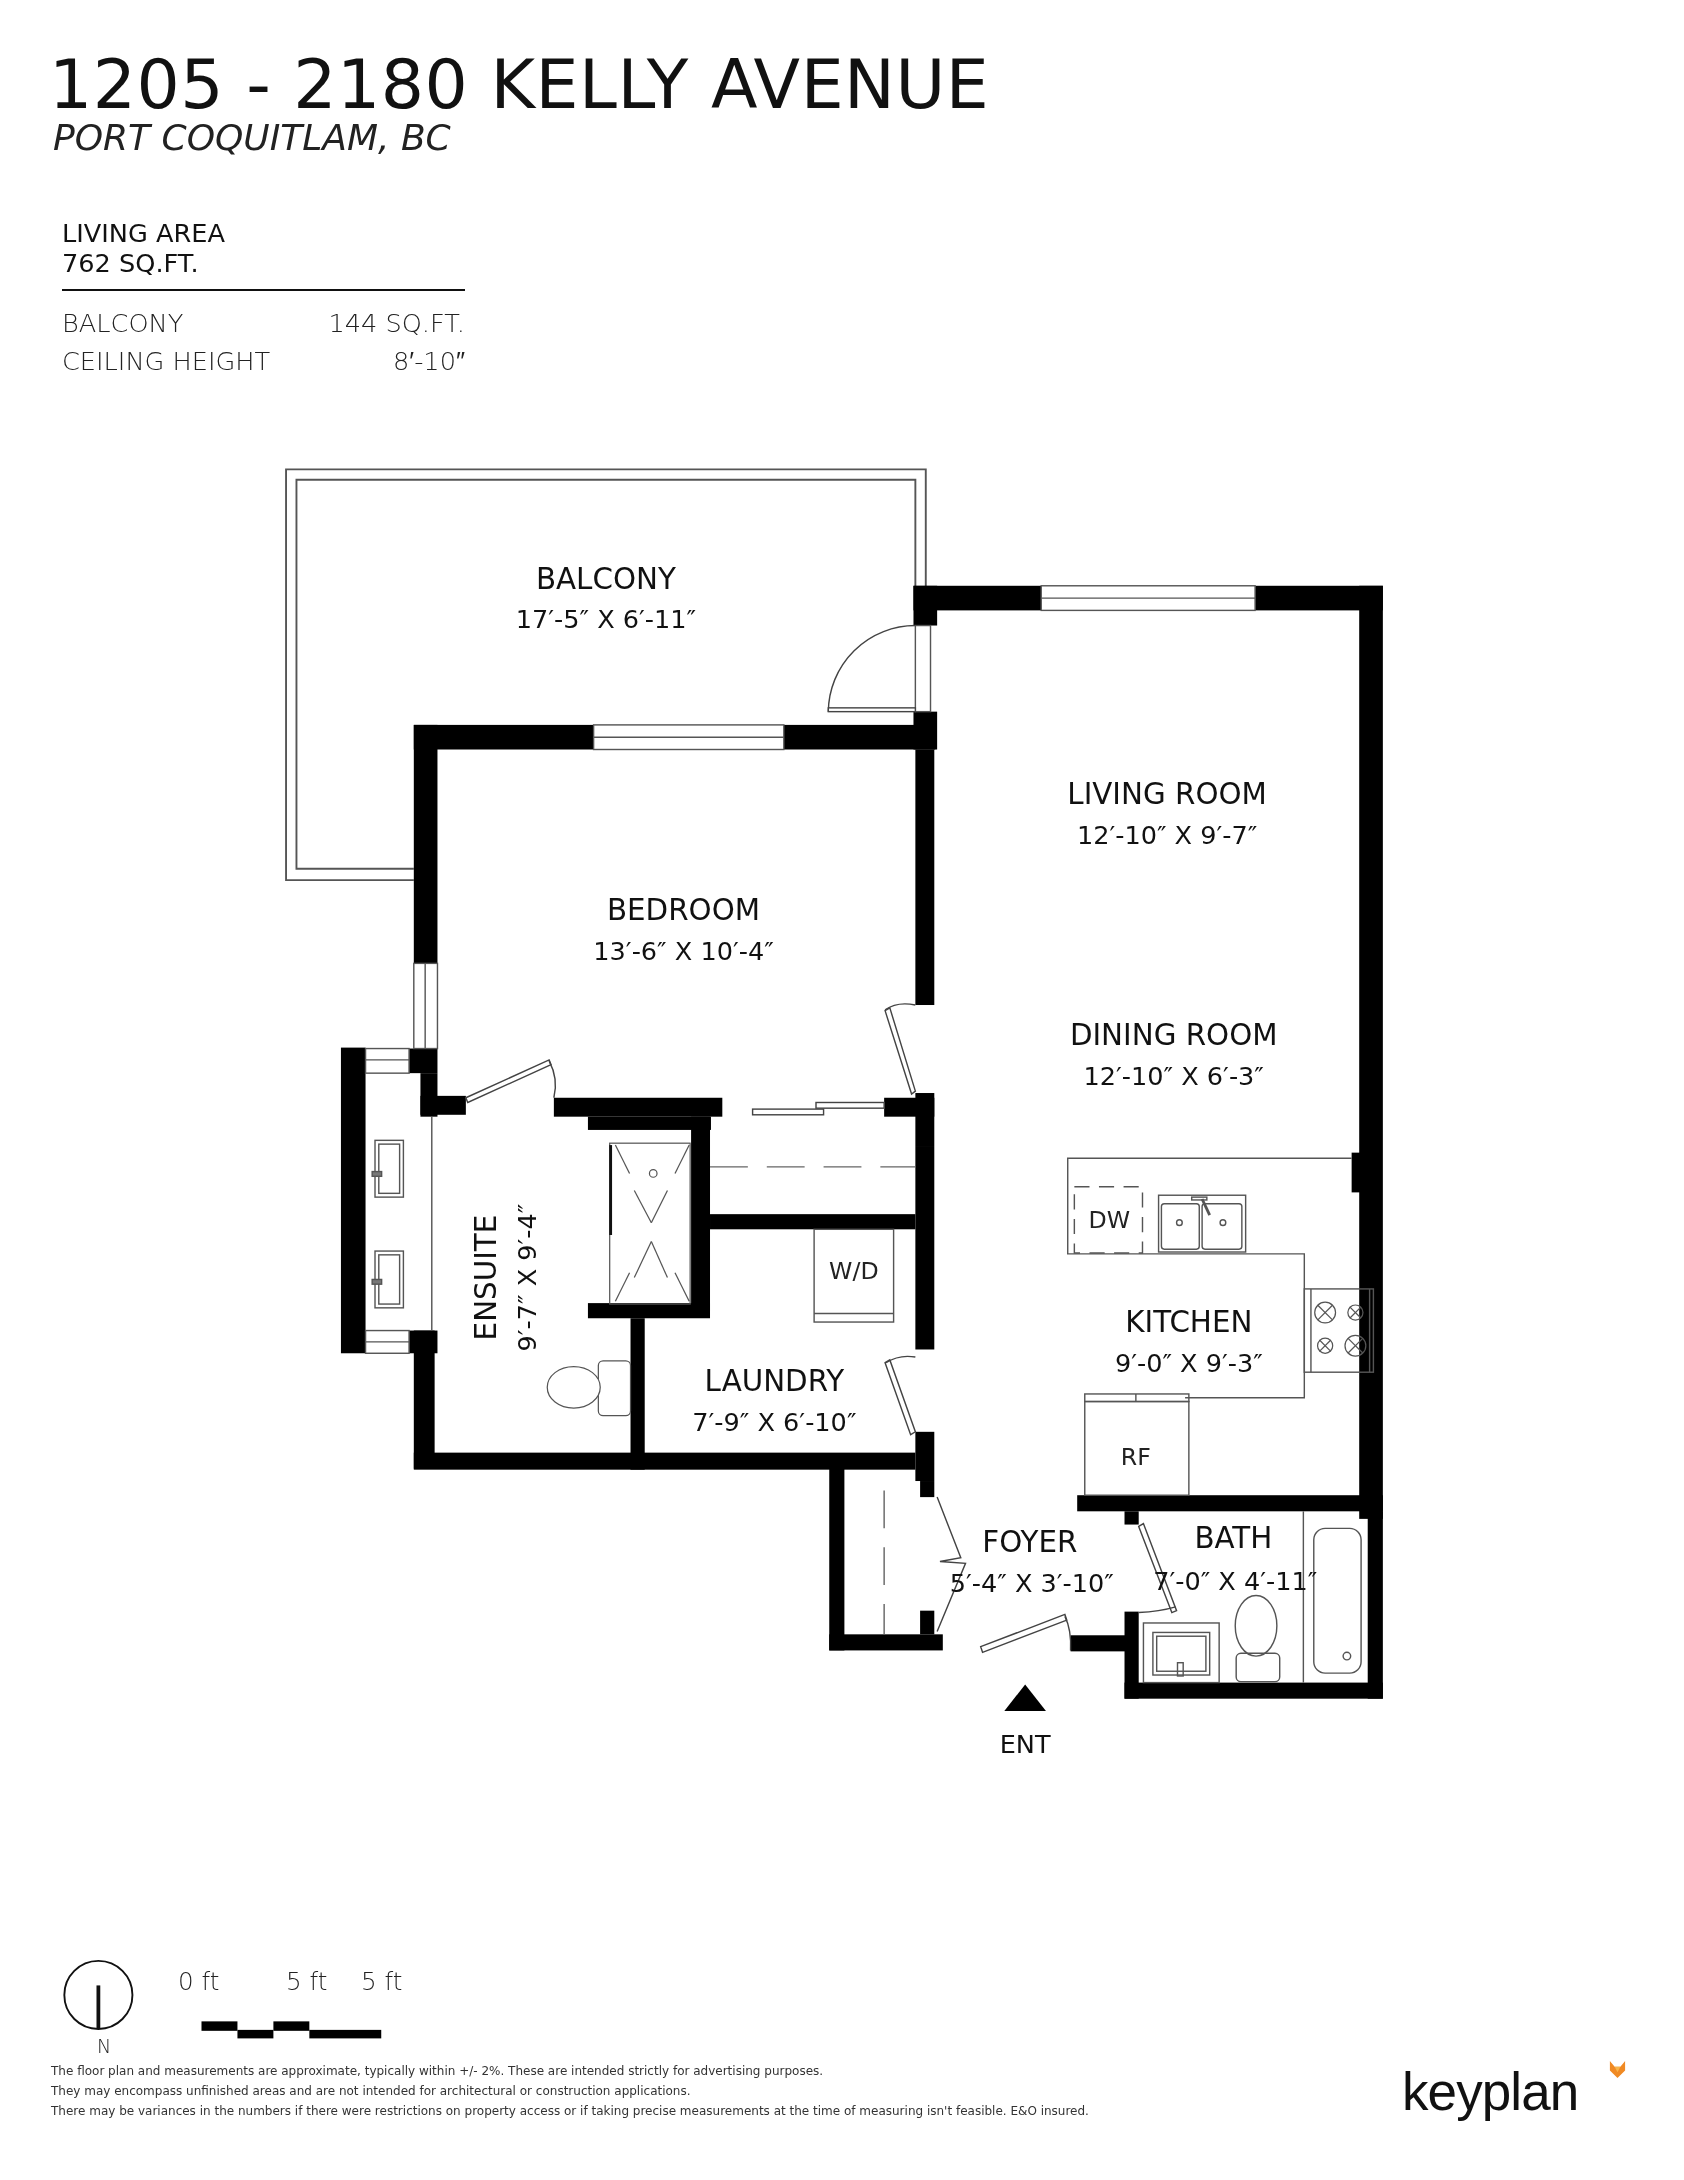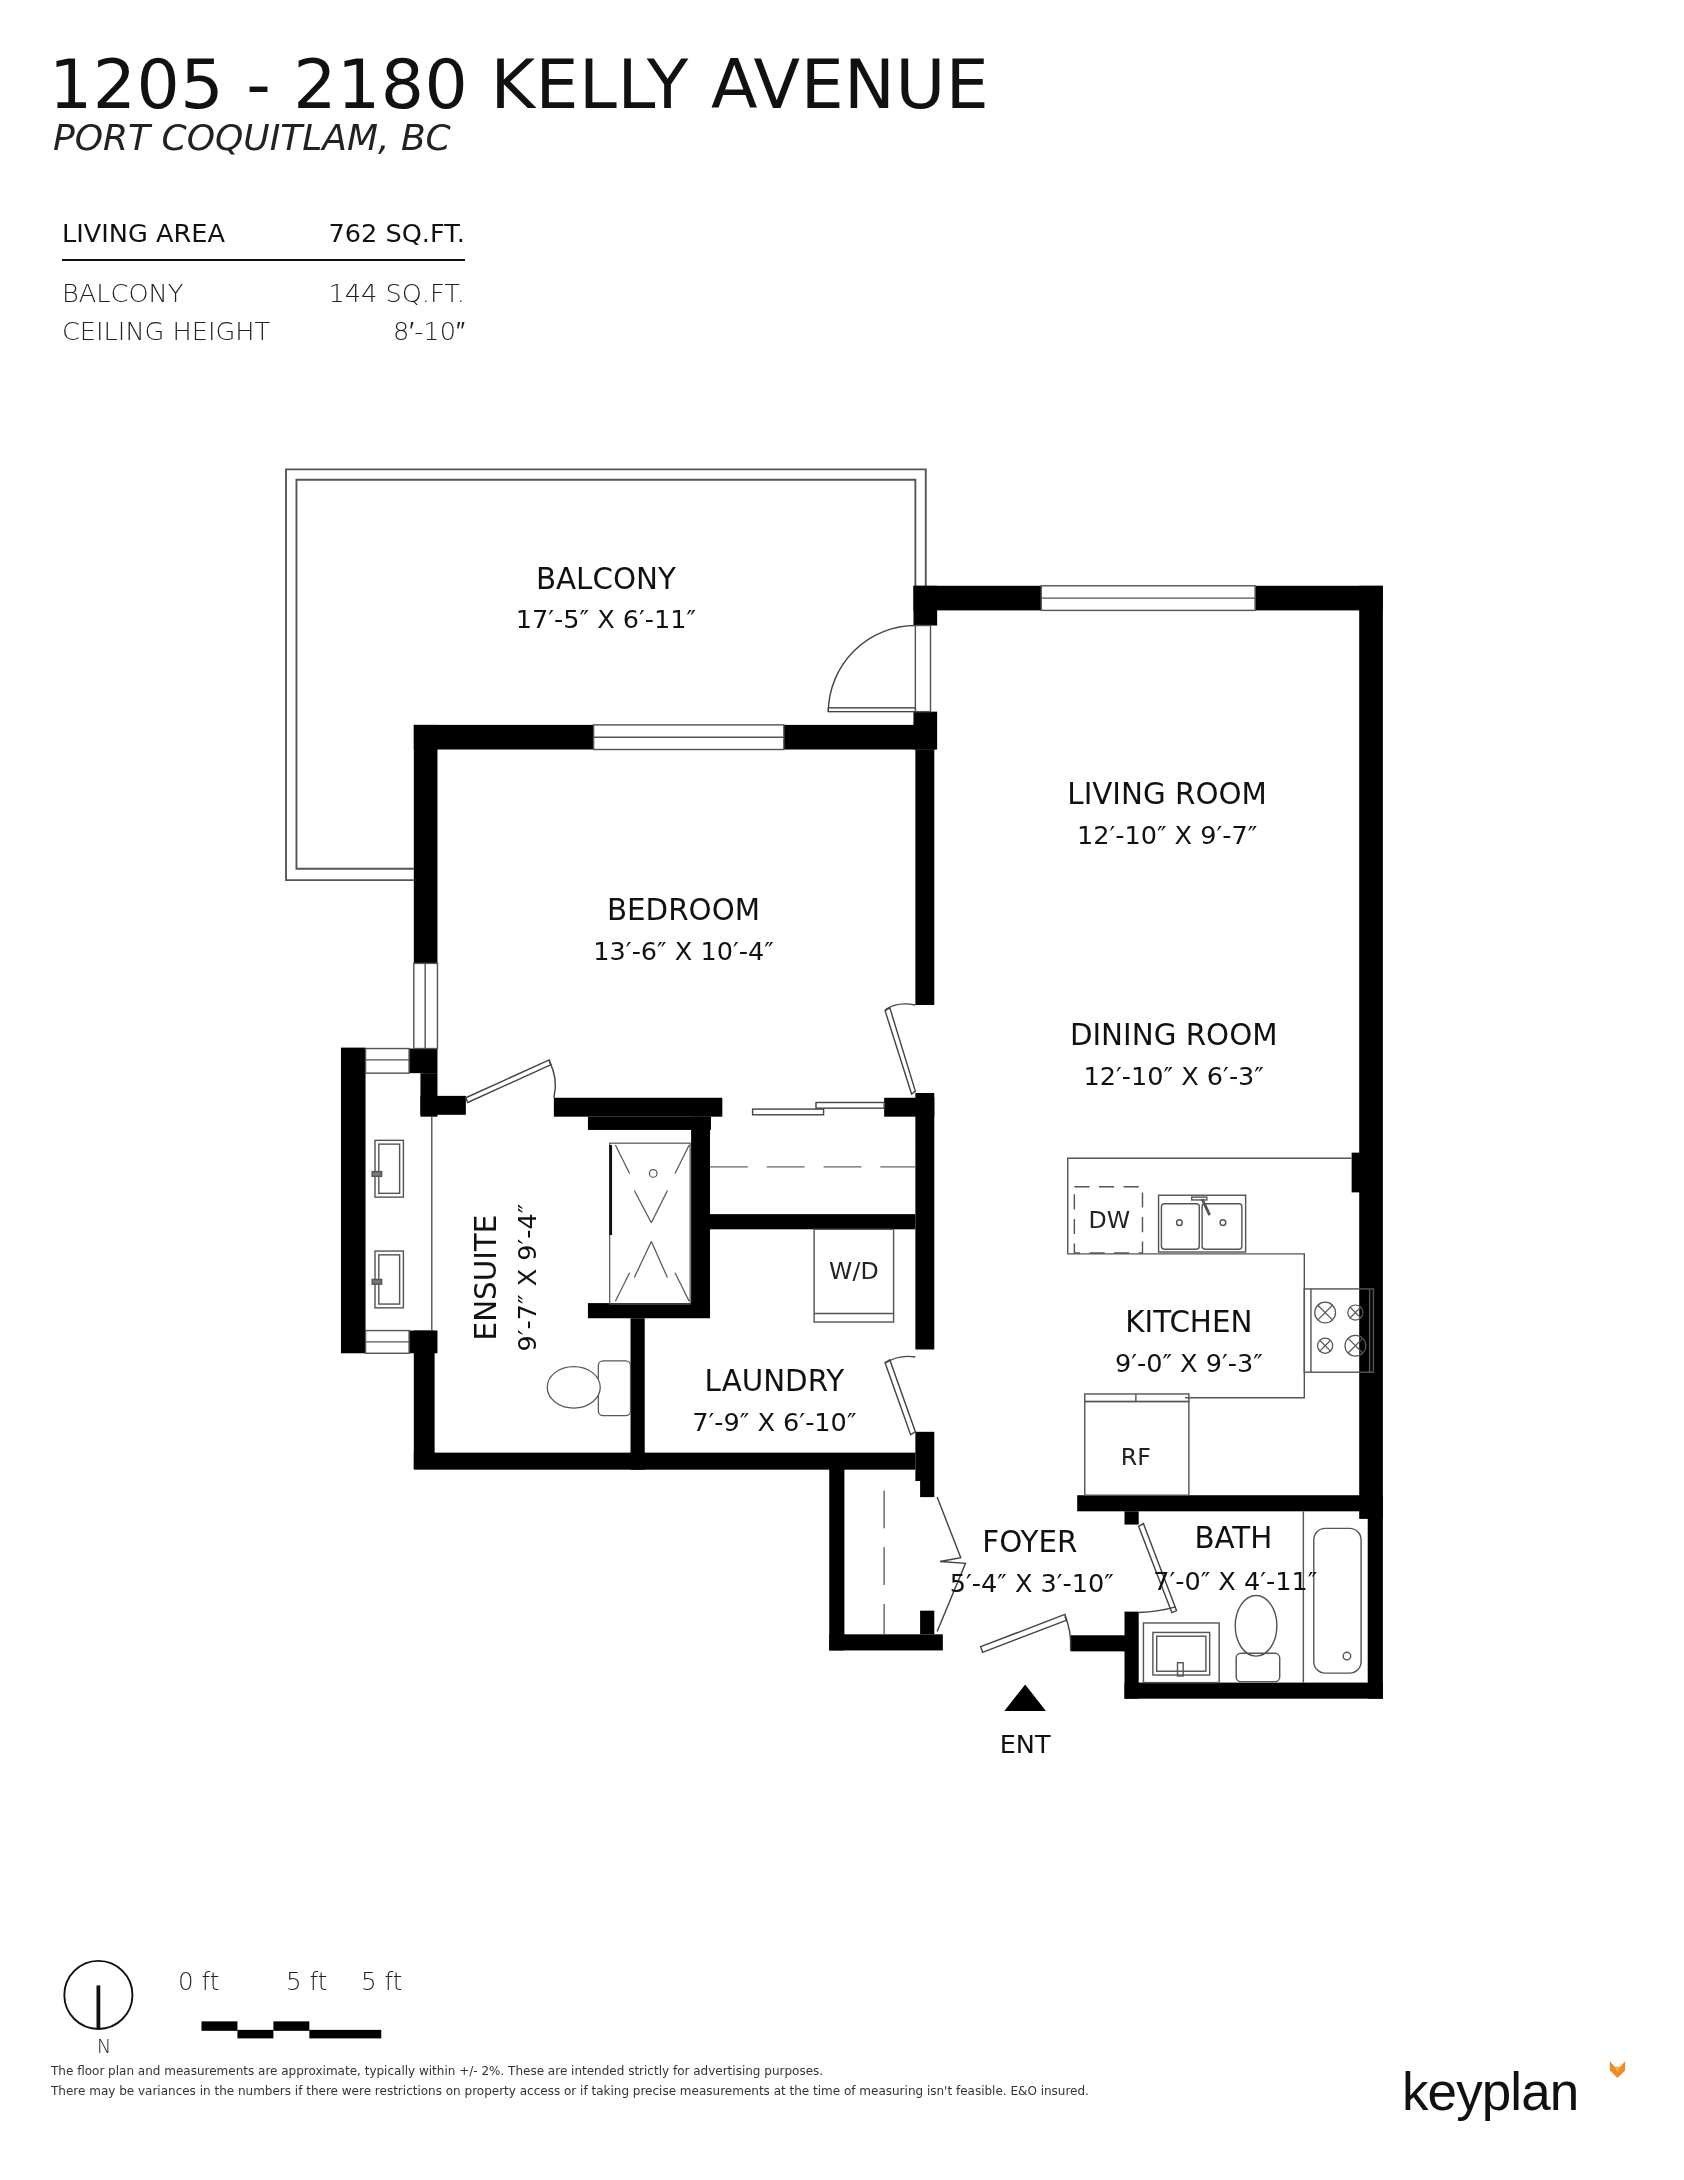--- a/index.html
+++ b/index.html
@@ -4,21 +4,21 @@
 <style>
   html, body { margin: 0; padding: 0; background: #ffffff; }
   body { width: 1685px; height: 2180px; position: relative; overflow: hidden;
          font-family: "DejaVu Sans", "Liberation Sans", sans-serif; color: #111; }
   .title { position: absolute; left: 49px; top: 45px; font-size: 68px; font-weight: 500;
            letter-spacing: 0.5px; color: #111; white-space: nowrap; }
   .subtitle { position: absolute; left: 53px; top: 117px; font-size: 36px; font-weight: 300;
               color: #222; white-space: nowrap; font-style: italic; }
   .stats { position: absolute; left: 62px; top: 218px; width: 403px; }
   .stat-row { display: flex; justify-content: space-between; font-size: 25.6px; color: #222; }
-  .stat-row.primary { font-weight: 500; color: #111; padding-bottom: 11.4px; border-bottom: 2.8px solid #111; margin-bottom: 17px; }
+  .stat-row.primary { font-weight: 500; color: #111; padding-bottom: 11.4px; border-bottom: 2.8px solid #111; margin-bottom: 17px; flex-direction: column; }
   .stat-row.secondary { margin-top: 7.6px; font-weight: 300; }
   .plan { position: absolute; left: 0; top: 0; }
   .room-label { font-family: "DejaVu Sans", "Liberation Sans", sans-serif; font-size: 31px; fill: #111; }
   .room-dim { font-family: "DejaVu Sans", "Liberation Sans", sans-serif; font-size: 27px; fill: #111; }
   .fixture-label { font-family: "DejaVu Sans", "Liberation Sans", sans-serif; font-size: 25px; fill: #222; }
   .scale-label { position: absolute; font-size: 24.6px; color: #222; font-weight: 300; }
   .disclaimer { position: absolute; left: 51px; top: 2061px; font-size: 12px; color: #333; line-height: 20px; white-space: nowrap; }
   .logo { position: absolute; left: 1402px; top: 2061px; font-size: 53px; font-weight: 400; color: #111; letter-spacing: -0.9px; font-family: "Liberation Sans", sans-serif; text-align: right; }
 </style>
 </head>
@@ -282,20 +282,21 @@
     <rect x="327" y="95" width="76" height="9"></rect>
   </g>
 </svg>
 <div class="scale-label" style="left:97px;top:2035px;font-size:19px">N</div>
 <div class="scale-label" style="left:178px;top:1967px">0 ft</div>
 <div class="scale-label" style="left:286px;top:1967px">5 ft</div>
 <div class="scale-label" style="left:361px;top:1967px">5 ft</div>
 
 <div class="disclaimer">
   <div>The floor plan and measurements are approximate, typically within +/- 2%. These are intended strictly for advertising purposes.</div>
+  <div>They may encompass unfinished areas and are not intended for architectural or construction applications.</div>
   <div>There may be variances in the numbers if there were restrictions on property access or if taking precise measurements at the time of measuring isn't feasible. E&amp;O insured.</div>
 </div>
 
 <div class="logo">
   <span>keyplan</span>
   <svg width="19" height="21" viewBox="0 0 20 22" style="position:absolute;left:206px;top:-1.9px">
     <polygon points="2,2 7,8 13,8 18,2 18,12 10,20 2,12" fill="#f08a24"></polygon>
     <polygon points="7,8 13,8 10,14" fill="#f7b54a"></polygon>
   </svg>
 </div>

